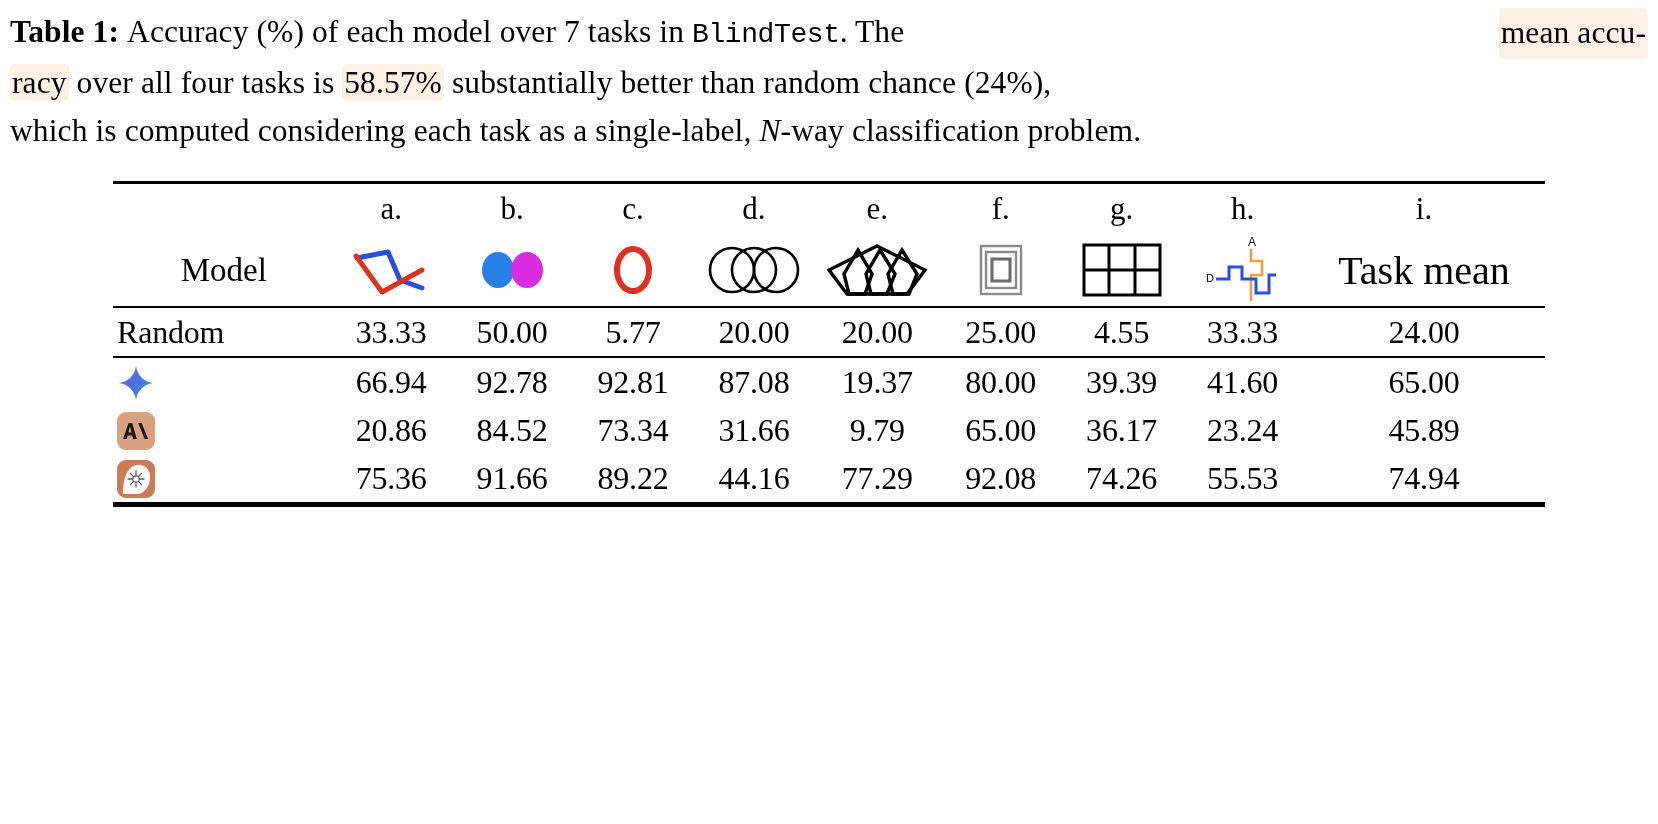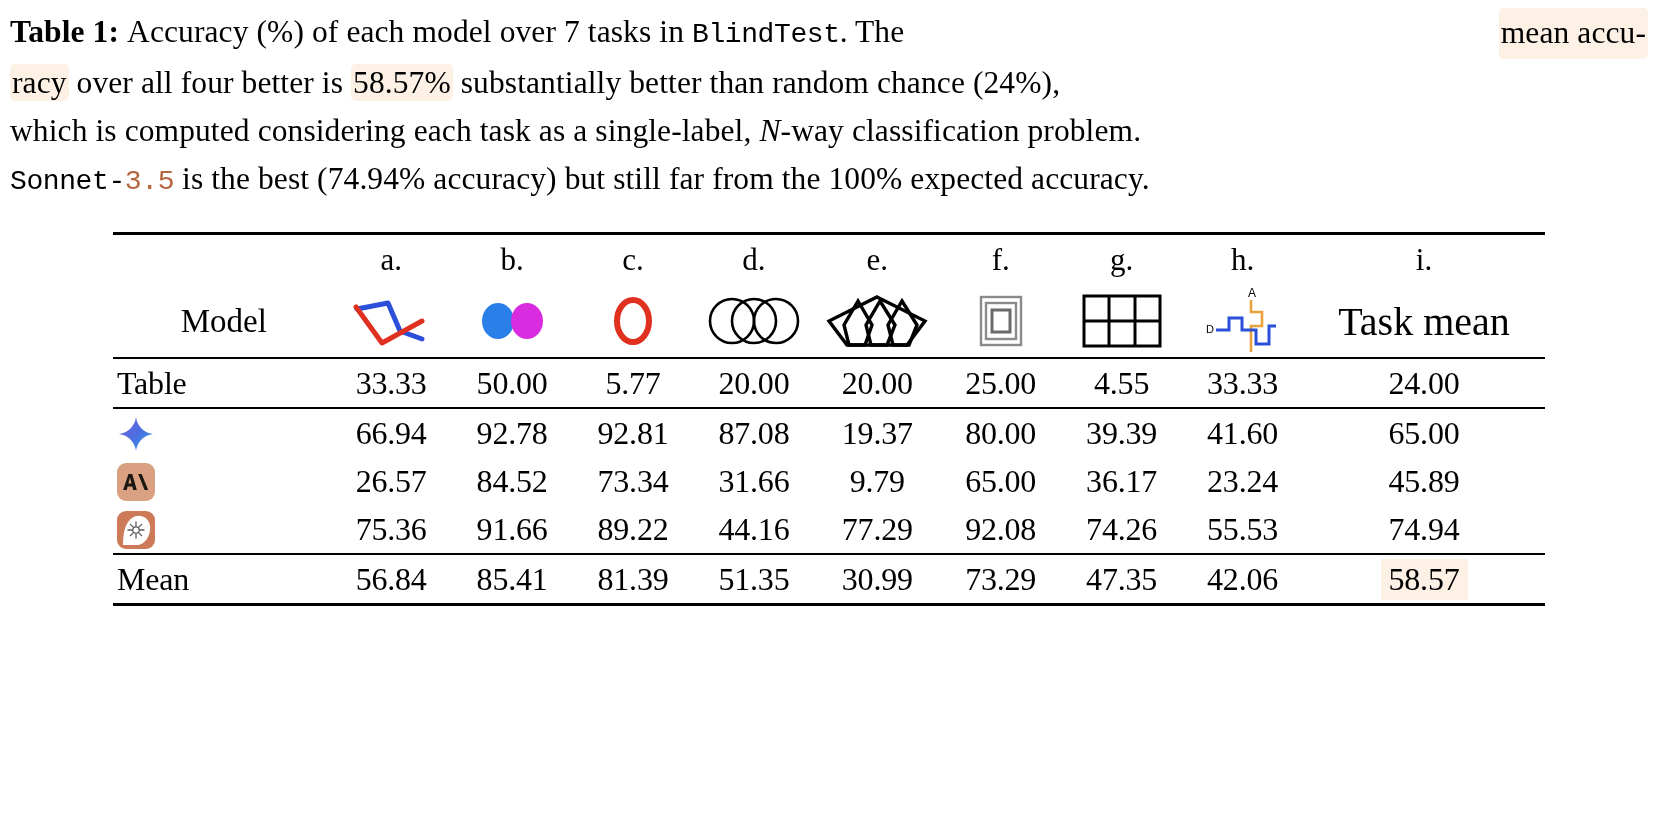--- a/index.html
+++ b/index.html
@@ -146,24 +146,23 @@
 <body>
 
 <div class="page">
 
   <div class="caption">
     <span class="caption-line justify">
       <span><span class="cap-bold">Table 1:</span>&nbsp;<span>Accuracy (%) of each model over 7 tasks in</span>&nbsp;<span class="cap-mono">BlindTest</span><span>. The</span></span>
       <span class="hl">mean accu-</span>
     </span>
     <span class="caption-line justify">
-      <span><span class="hl">racy</span>&nbsp;<span>over all four better is</span>&nbsp;<span class="hl">58.57%</span>&nbsp;<span>substantially better than random chance (24%),</span></span>
+      <span><span class="hl">racy</span>&nbsp;<span>over all four tasks is</span>&nbsp;<span class="hl">58.57%</span>&nbsp;<span>substantially better than random chance (24%),</span></span>
     </span>
     <span class="caption-line"><span>which is computed considering each task as a single-label,</span>&nbsp;<span class="cap-italic">N</span><span>-way classification problem.</span></span>
-    <span class="caption-line"><span class="cap-mono">Sonnet-</span><span class="cap-mono num-accent">3.5</span>&nbsp;<span>is the best (74.94% accuracy) but still far from the 100% expected accuracy.</span></span>
   </div>
 
   <div class="table-wrap">
     <table class="t1">
 
       <tbody>
           <tr class="rule-thick">
         <td colspan="10"></td>
       </tr>
 
@@ -263,21 +262,21 @@
         </td>
 
         <td class="taskmean-head">Task mean</td>
       </tr>
 
       <tr class="rule-thin">
             <td colspan="10"></td>
           </tr>
 
       <tr class="data-row row-first">
-        <td class="row-label">Table</td>
+        <td class="row-label">Random</td>
         <td>33.33</td>
         <td>50.00</td>
         <td>5.77</td>
         <td>20.00</td>
         <td>20.00</td>
         <td>25.00</td>
         <td>4.55</td>
         <td>33.33</td>
         <td>24.00</td>
       </tr>
@@ -317,21 +316,21 @@
         <td class="logo-cell">
           <span class="logo logo-anthropic">
             <svg viewBox="0 0 38 38">
               <g fill="#1a1612">
                 <path d="M11.5 11 L15.2 11 L19.8 27 L16.2 27 L15.3 23.6 L10.6 23.6 L9.7 27 L6.1 27 Z M12.95 14.6 L11.4 20.6 L14.5 20.6 Z"></path>
                 <path d="M21.2 11 L24.6 11 L31.2 27 L27.6 27 Z"></path>
               </g>
             </svg>
           </span>
         </td>
-        <td>26.57</td>
+        <td>20.86</td>
         <td>84.52</td>
         <td>73.34</td>
         <td>31.66</td>
         <td>9.79</td>
         <td>65.00</td>
         <td>36.17</td>
         <td>23.24</td>
         <td>45.89</td>
       </tr>
 
@@ -358,32 +357,20 @@
         <td class="b">92.08</td>
         <td class="b">74.26</td>
         <td class="b">55.53</td>
         <td class="b">74.94</td>
       </tr>
 
       <tr class="rule-thin">
             <td colspan="10"></td>
           </tr>
 
-      <tr class="data-row row-first">
-        <td class="row-label">Mean</td>
-        <td>56.84</td>
-        <td>85.41</td>
-        <td>81.39</td>
-        <td>51.35</td>
-        <td>30.99</td>
-        <td>73.29</td>
-        <td>47.35</td>
-        <td>42.06</td>
-        <td><span class="cellhl">58.57</span></td>
-      </tr>
 
       <tr class="rule-thick">
             <td colspan="10"></td>
           </tr>
 
     </tbody>
       </table>
   </div>
 
 </div>

